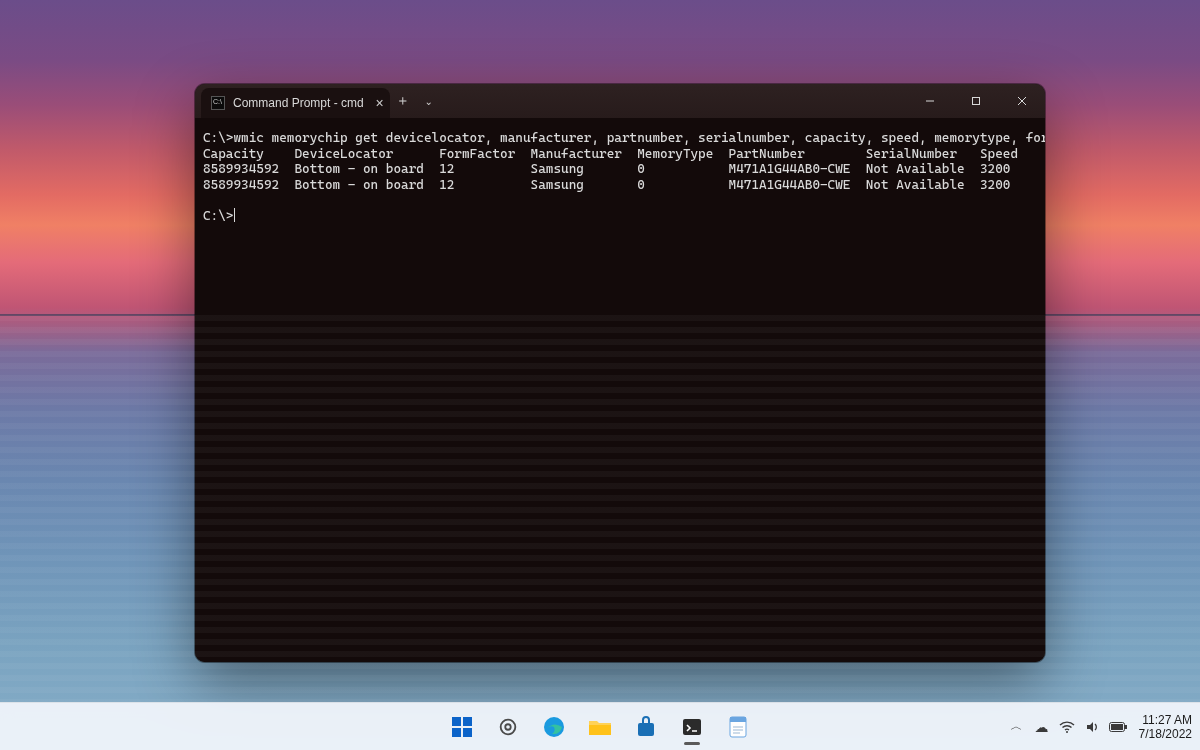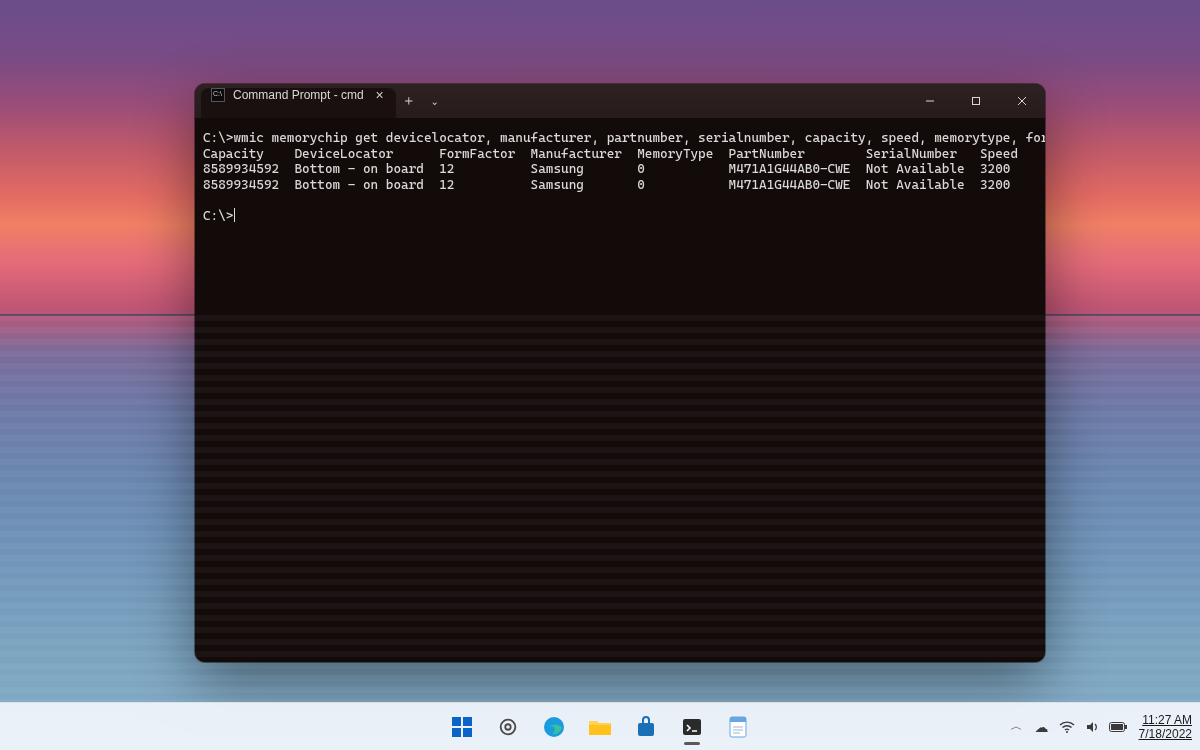--- a/index.html
+++ b/index.html
@@ -28,21 +28,21 @@
     border-radius:10px; overflow:hidden;
     background:#160c0c;
     box-shadow: 0 20px 60px rgba(0,0,0,0.45), 0 0 0 1px rgba(0,0,0,0.4);
   }
   .titlebar {
     height:34px; background:linear-gradient(180deg,#2e2121,#271b1b);
     display:flex; align-items:stretch; color:#d8d8d8; font-size:12px;
     user-select:none;
   }
   .tab {
-    display:flex; gap:8px; padding:0 8px 0 10px;
+    display:flex; align-items:center; gap:8px; padding:0 2px 0 10px;
     background:#1a1010; border-top-left-radius:8px; border-top-right-radius:8px;
     margin:4px 0 0 6px; height:30px; min-width:180px;
   }
   .tab .cmd-icon {
     width:14px; height:14px; background:#0b0b0b; border:1px solid #555; position:relative;
   }
   .tab .cmd-icon::before { content:"C:\\"; position:absolute; font-size:7px; color:#ccc; left:1px; top:1px; line-height:7px;}
   .tab .title { flex:1; white-space:nowrap; overflow:hidden; text-overflow:ellipsis; }
   .tab .close { width:16px; text-align:center; color:#ccc; font-size:14px; line-height:14px;}
   .tabstrip-rest { display:flex; align-items:center; }
@@ -66,21 +66,21 @@
     background:rgba(243,246,252,0.92); backdrop-filter:blur(6px);
     border-top:1px solid rgba(0,0,0,0.06);
     display:flex; align-items:center;
   }
   .tb-center { position:absolute; left:50%; transform:translateX(-50%); display:flex; gap:6px; align-items:center;}
   .tb-item { width:40px; height:40px; display:flex; align-items:center; justify-content:center; border-radius:4px; position:relative;}
   .tb-item.active::after{content:""; position:absolute; bottom:2px; width:16px; height:3px; border-radius:2px; background:#5a5a5a;}
   .tb-right { position:absolute; right:8px; display:flex; align-items:center; gap:12px; color:#1b1b1b; font-size:12px;}
   .tray-icons { display:flex; gap:10px; align-items:center; color:#3a3a3a;}
   .tray-icons span { font-size:14px; line-height:14px;}
-  .clock { text-align:right; line-height:14px; font-size:12px;text-decoration:underline;}
+  .clock { text-align:right; line-height:14px; font-size:12px;}
   svg { display:block;}
 </style>
 </head>
 <body>
 
 <div class="desktop">
   <div class="horizon"></div>
 
   <div class="window">
     <div class="titlebar">

